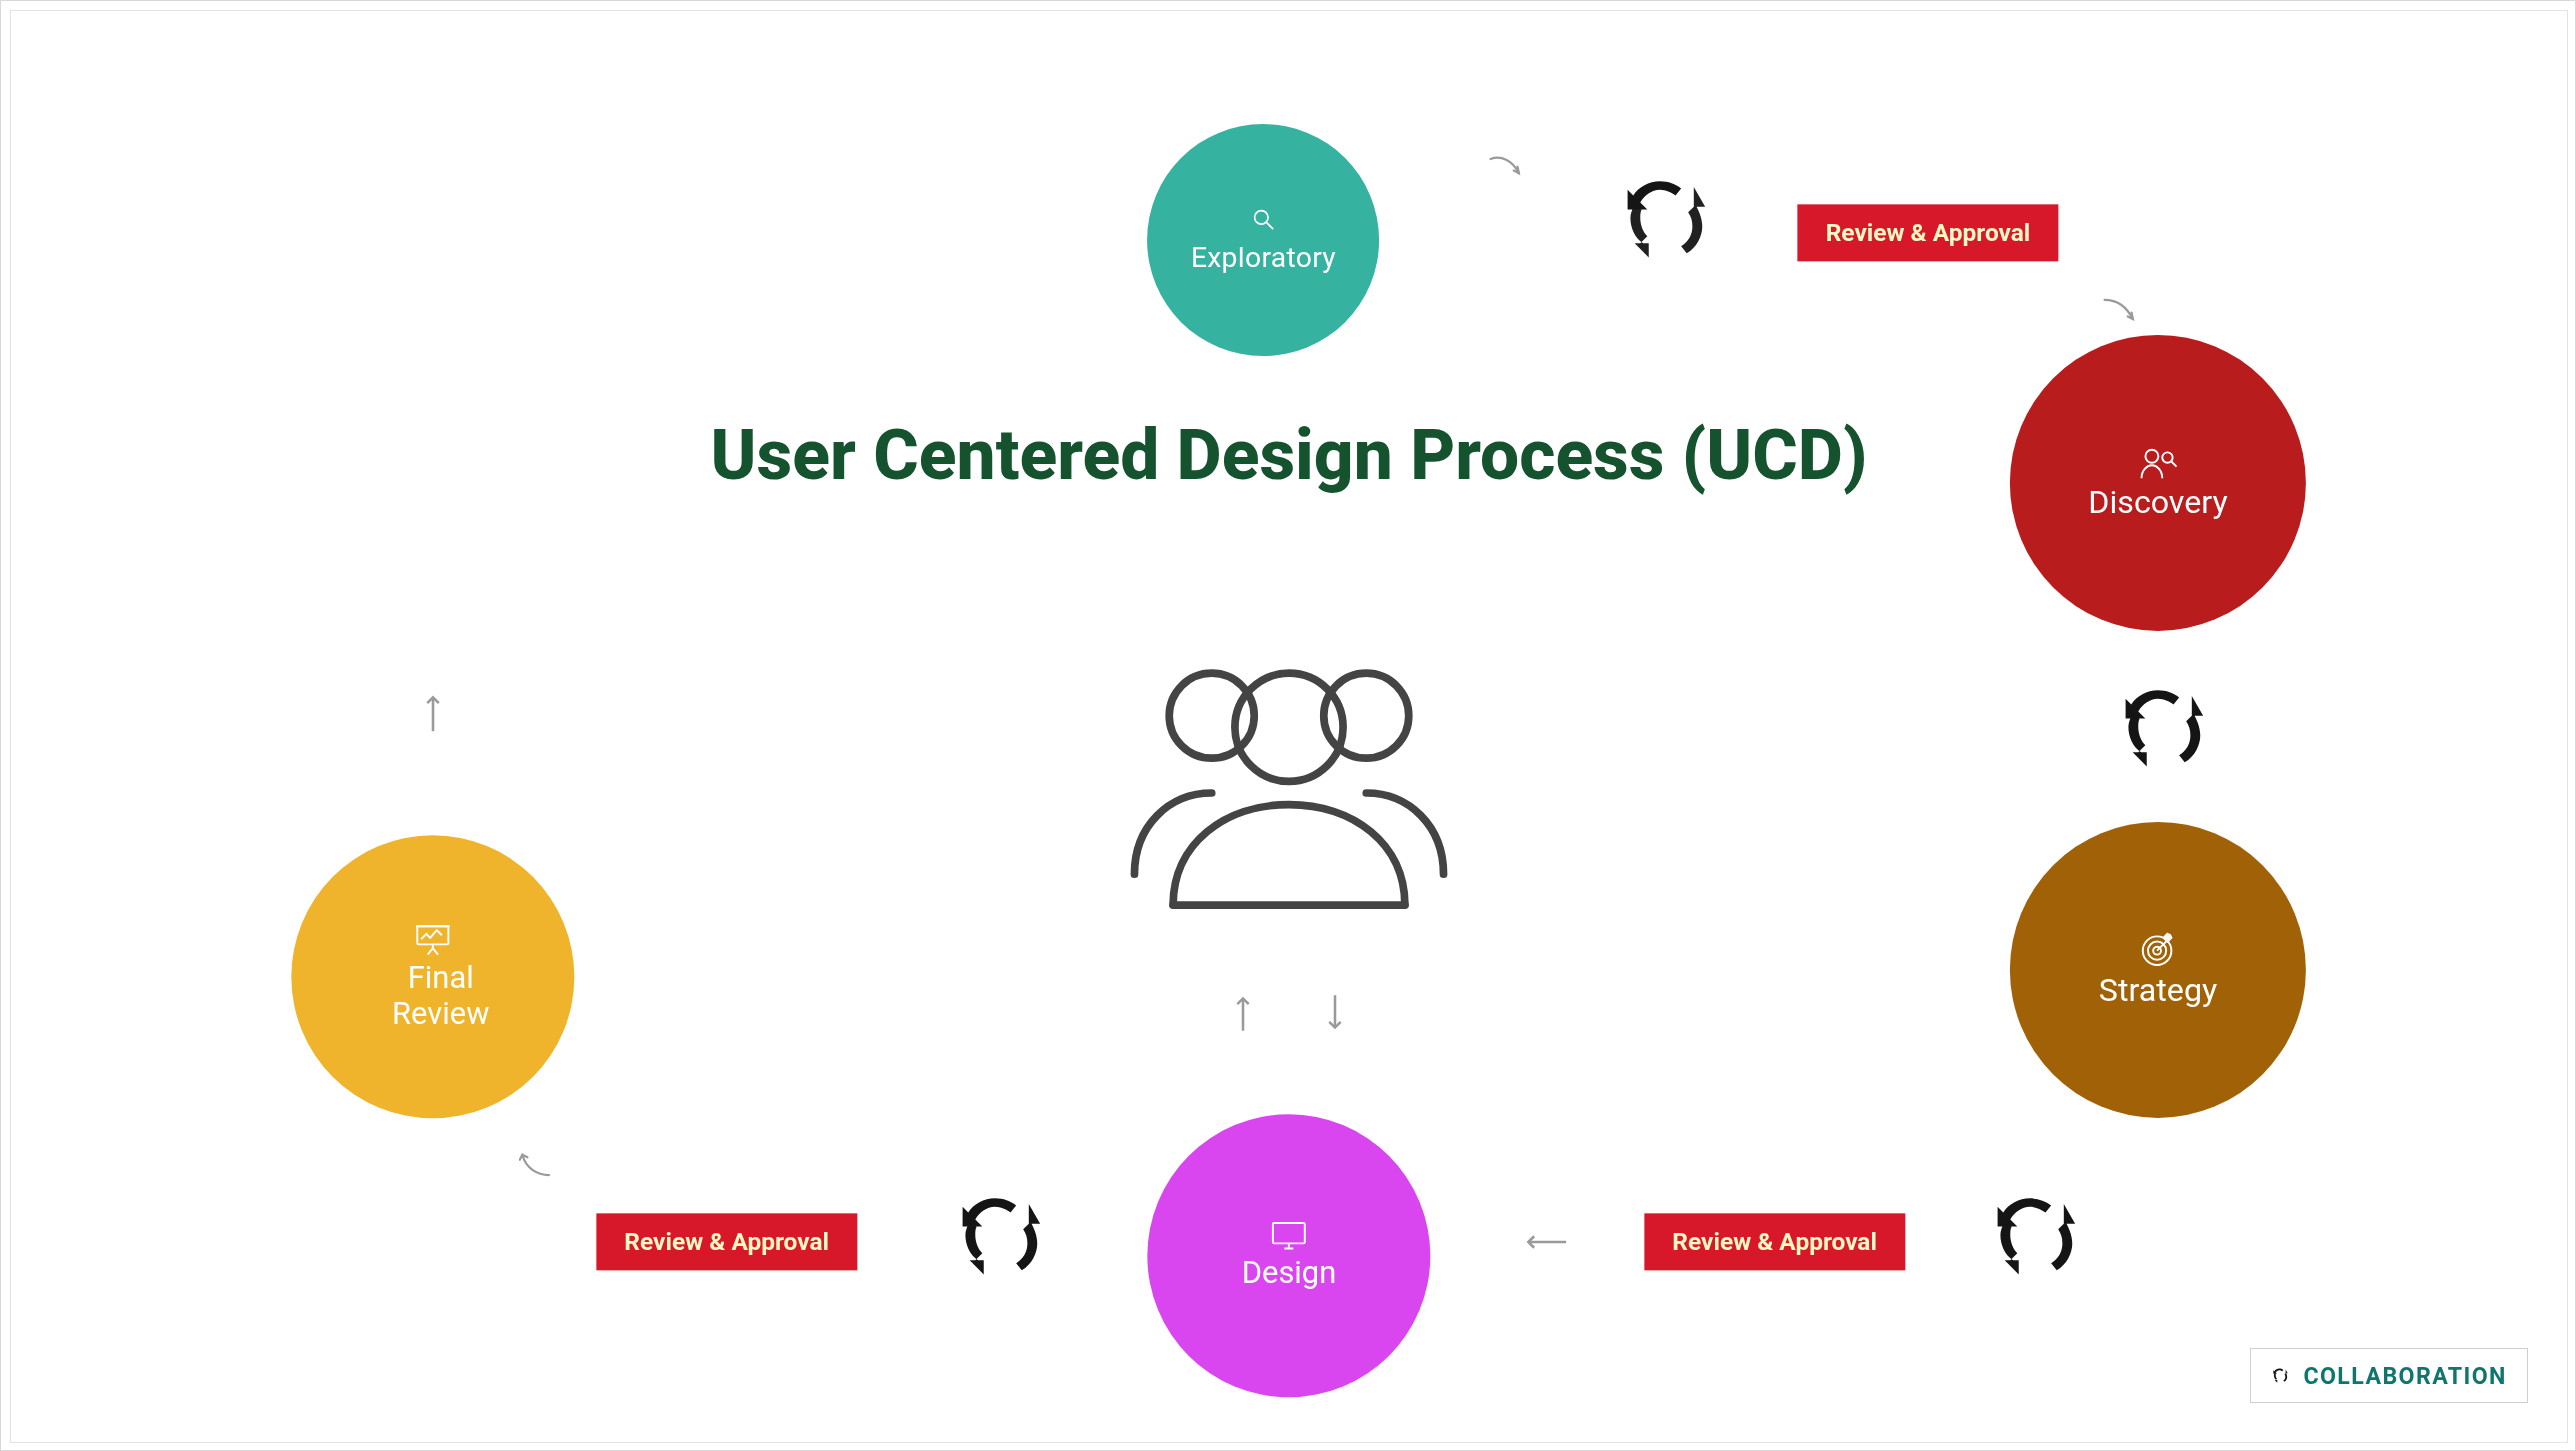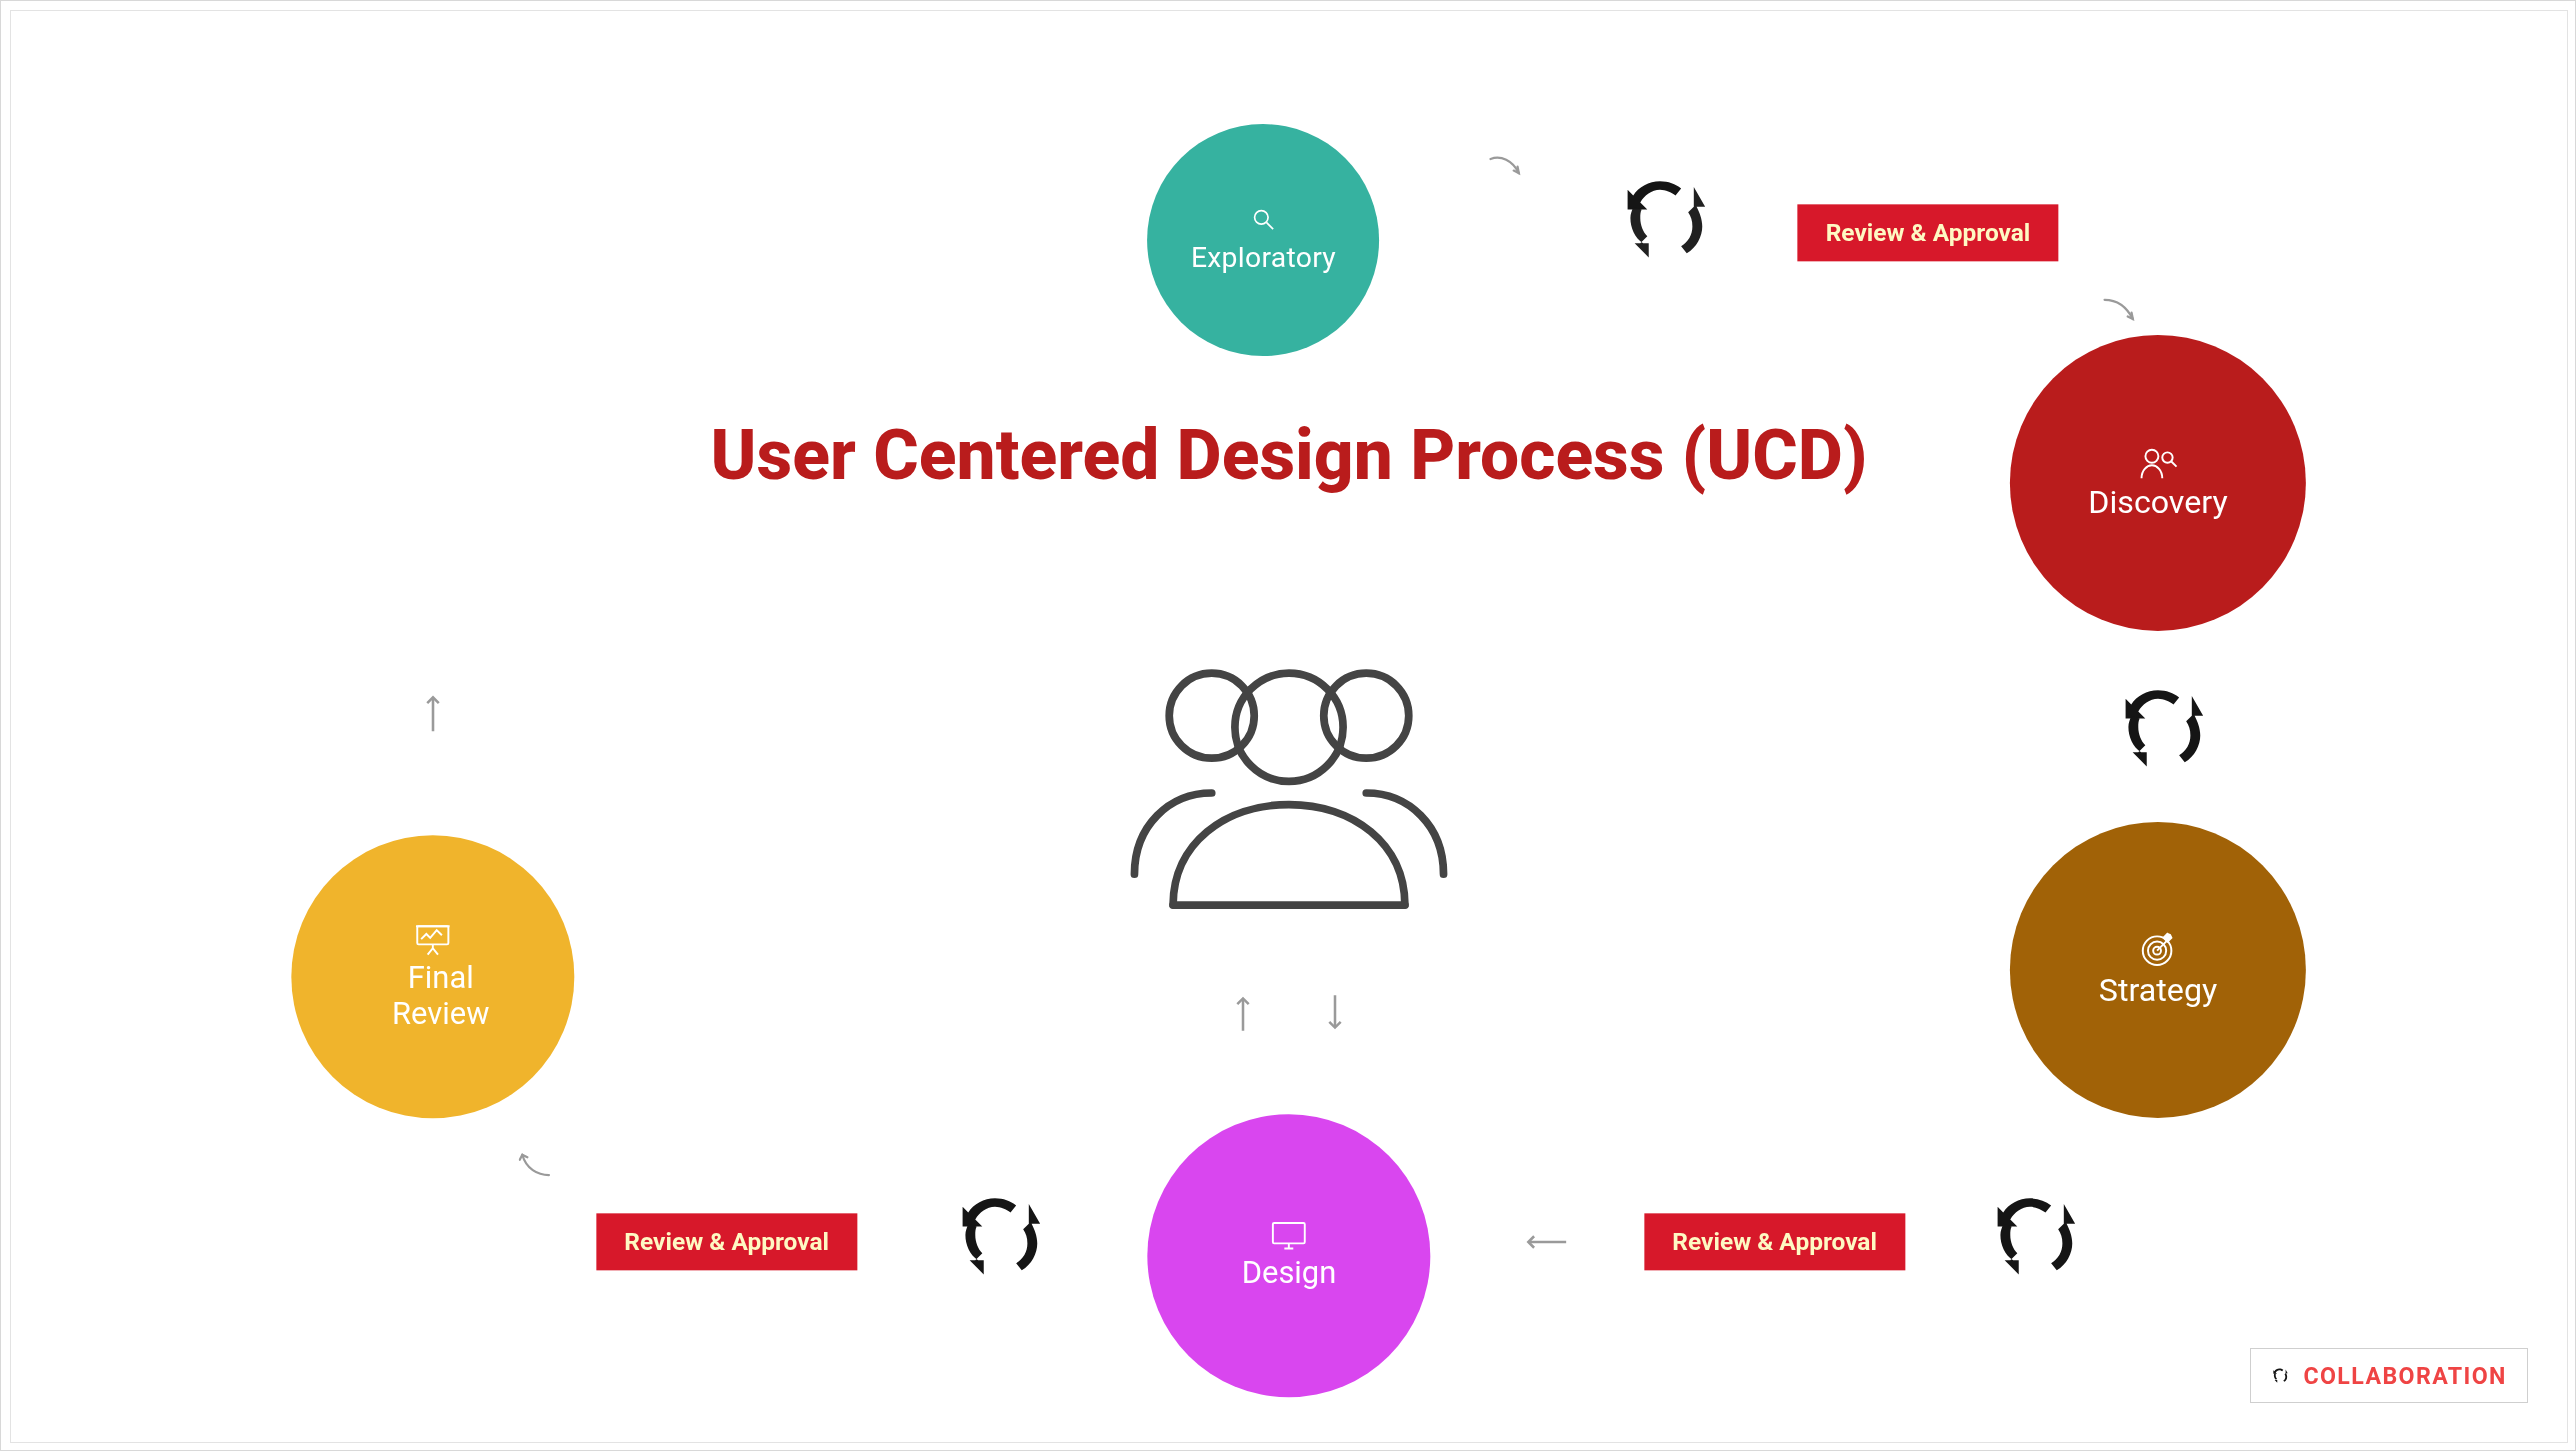--- a/index.html
+++ b/index.html
@@ -24,21 +24,21 @@
     background: #fff;
     border: 0.6px solid #e3e3e3;
   }
   .title {
     position: absolute;
     top: 31%;
     left: 50%;
     transform: translate(-50%, -50%);
     font-weight: 800;
     font-size: 2.7vw;
-    color: #b91c1c;
+    color: #14532d;
     white-space: nowrap;
   }
   .circle {
     position: absolute;
     border-radius: 50%;
     color: #fff;
     display: flex;
     flex-direction: column;
     align-items: center;
     justify-content: center;
@@ -87,21 +87,21 @@
     border: 0.6px solid #cfcfcf;
     padding: 0.5vw 0.8vw;
     display: flex;
     align-items: center;
     gap: 0.6vw;
   }
   .legend span.txt {
     font-weight: 700;
     font-size: 0.9vw;
     letter-spacing: .06em;
-    color: #ef4444;
+    color: #0f766e;
   }
 
   .people {
     position: absolute;
     top: 54%;
     left: 50%;
     transform: translate(-50%, -50%);
     width: 15vw;
     height: 11vw;
   }

